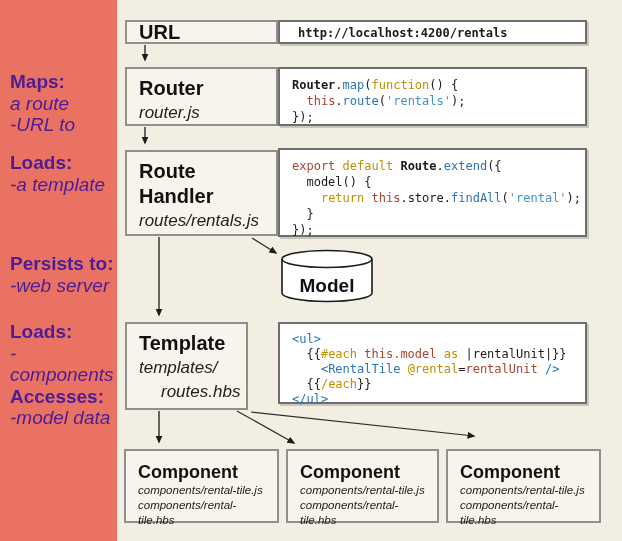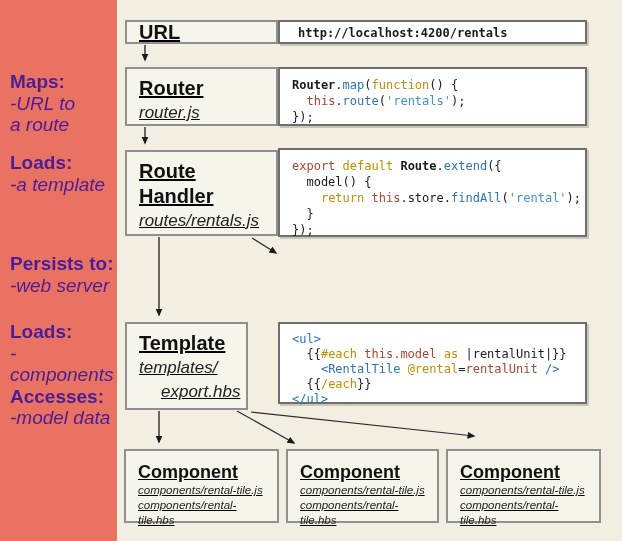--- a/index.html
+++ b/index.html
@@ -8,21 +8,21 @@
     background:#f2eee2; font-family:"Liberation Sans", sans-serif;
   }
   .sidebar{
     position:absolute; left:0; top:0; width:117px; height:541px;
     background:#ea7262; z-index:1;
   }
   .side-block{position:absolute; left:10px; color:#4c1d95; font-size:19px; line-height:21.5px; width:104px;}
   .side-bold{font-weight:bold; font-style:normal;}
   .side-italic{font-style:italic;}
   .box{position:absolute; box-sizing:border-box; z-index:2;}
-  .label-box{background:#f7f4eb; border:2px solid #8f8f8f;text-decoration:underline;}
+  .label-box{background:#f7f4eb; border:2px solid #8f8f8f;}
   .code-box{
     background:#ffffff; border:2px solid #6e6e6e;
     font-family:"DejaVu Sans Mono", monospace; font-size:12px;
     line-height:16px; padding:8px 0 0 12px; white-space:pre; color:#1b1b1b;
     box-shadow:2px 2px 0 rgba(90,85,70,0.25);
   }
   .code-box.tight{line-height:15px; }
   .code-box.center{padding-top:2px; line-height:18px;}
   .code-line{white-space:pre;}
   .t1{font-weight:bold; font-size:20px; color:#111; line-height:25px;}
@@ -39,22 +39,22 @@
   svg.arrows{position:absolute; left:0; top:0; z-index:5; pointer-events:none;}
 </style>
 </head>
 <body>
 
 <div class="canvas">
 
   <aside class="sidebar">
     <div class="side-block" style="top:71px">
       <div class="side-bold">Maps:</div>
+      <div class="side-italic">a route</div>
       <div class="side-italic">-URL to</div>
-      <div class="side-italic">a route</div>
     </div>
     <div class="side-block" style="top:152px">
       <div class="side-bold">Loads:</div>
       <div class="side-italic">-a template</div>
     </div>
     <div class="side-block" style="top:253px">
       <div class="side-bold">Persists to:</div>
       <div class="side-italic">-web server</div>
     </div>
     <div class="side-block" style="top:321px">
@@ -76,25 +76,32 @@
   </div>
   <div class="box code-box" style="left:278px; top:67px; width:309px; height:59px;"><div class="code-line"><span style="color: rgb(27, 27, 27); font-weight: bold;">Router</span><span style="color: rgb(27, 27, 27);">.</span><span style="color: rgb(43, 116, 184);">map</span><span style="color: rgb(27, 27, 27);">(</span><span style="color: rgb(191, 143, 0);">function</span><span style="color: rgb(27, 27, 27);">() {</span></div><div class="code-line"><span style="color: rgb(27, 27, 27);">  </span><span style="color: rgb(169, 71, 47);">this</span><span style="color: rgb(27, 27, 27);">.</span><span style="color: rgb(43, 116, 184);">route</span><span style="color: rgb(27, 27, 27);">(</span><span style="color: rgb(66, 146, 198);">'rentals'</span><span style="color: rgb(27, 27, 27);">);</span></div><div class="code-line"><span style="color: rgb(27, 27, 27);">});</span></div></div>
 
   <div class="box label-box pad" style="left:125px; top:150px; width:153px; height:86px;">
     <div class="t1">Route</div>
     <div class="t1">Handler</div>
     <div class="sub">routes/rentals.js</div>
   </div>
   <div class="box code-box" style="left:278px; top:148px; width:309px; height:89px;"><div class="code-line"><span style="color: rgb(169, 71, 47);">export</span><span style="color: rgb(27, 27, 27);"> </span><span style="color: rgb(191, 143, 0);">default</span><span style="color: rgb(27, 27, 27);"> </span><span style="color: rgb(27, 27, 27); font-weight: bold;">Route</span><span style="color: rgb(27, 27, 27);">.</span><span style="color: rgb(43, 116, 184);">extend</span><span style="color: rgb(27, 27, 27);">({</span></div><div class="code-line"><span style="color: rgb(27, 27, 27);">  model() {</span></div><div class="code-line"><span style="color: rgb(27, 27, 27);">    </span><span style="color: rgb(191, 143, 0);">return</span><span style="color: rgb(27, 27, 27);"> </span><span style="color: rgb(169, 71, 47);">this</span><span style="color: rgb(27, 27, 27);">.store.</span><span style="color: rgb(43, 116, 184);">findAll</span><span style="color: rgb(27, 27, 27);">(</span><span style="color: rgb(66, 146, 198);">'rental'</span><span style="color: rgb(27, 27, 27);">);</span></div><div class="code-line"><span style="color: rgb(27, 27, 27);">  }</span></div><div class="code-line"><span style="color: rgb(27, 27, 27);">});</span></div></div>
 
+  <div class="cyl" style="left:280px; top:248px; width:94px; height:56px;">
+    <svg width="94" height="56">
+      <path d="M2,11 L2,45 A45,8.5 0 0 0 92,45 L92,11" fill="#ffffff" stroke="#1b1b1b" stroke-width="1.6"></path>
+      <ellipse cx="47" cy="11" rx="45" ry="8.5" fill="#ffffff" stroke="#1b1b1b" stroke-width="1.6"></ellipse>
+    </svg>
+    <div class="cyl-label">Model</div>
+  </div>
 
   <div class="box label-box pad" style="left:125px; top:322px; width:123px; height:88px;">
     <div class="t1">Template</div>
     <div class="sub">templates/</div>
-    <div class="sub indent">export.hbs</div>
+    <div class="sub indent">routes.hbs</div>
   </div>
   <div class="box code-box tight" style="left:278px; top:322px; width:309px; height:82px;"><div class="code-line"><span style="color: rgb(43, 116, 184);">&lt;ul&gt;</span></div><div class="code-line"><span style="color: rgb(27, 27, 27);">  {{</span><span style="color: rgb(191, 143, 0);">#each</span><span style="color: rgb(27, 27, 27);"> </span><span style="color: rgb(169, 71, 47);">this.model</span><span style="color: rgb(27, 27, 27);"> </span><span style="color: rgb(191, 143, 0);">as</span><span style="color: rgb(27, 27, 27);"> |rentalUnit|}}</span></div><div class="code-line"><span style="color: rgb(27, 27, 27);">    </span><span style="color: rgb(43, 116, 184);">&lt;RentalTile</span><span style="color: rgb(27, 27, 27);"> </span><span style="color: rgb(191, 143, 0);">@rental</span><span style="color: rgb(27, 27, 27);">=</span><span style="color: rgb(169, 71, 47);">rentalUnit</span><span style="color: rgb(27, 27, 27);"> </span><span style="color: rgb(43, 116, 184);">/&gt;</span></div><div class="code-line"><span style="color: rgb(27, 27, 27);">  {{</span><span style="color: rgb(191, 143, 0);">/each</span><span style="color: rgb(27, 27, 27);">}}</span></div><div class="code-line"><span style="color: rgb(43, 116, 184);">&lt;/ul&gt;</span></div></div>
 
   <div class="box label-box pad" style="left:124px; top:449px; width:155px; height:74px; padding-top:10px;">
     <div class="t1 small">Component</div>
     <div class="file">components/rental-tile.js</div>
     <div class="file">components/rental-tile.hbs</div>
   </div>
   <div class="box label-box pad" style="left:286px; top:449px; width:153px; height:74px; padding-top:10px;">
     <div class="t1 small">Component</div>

